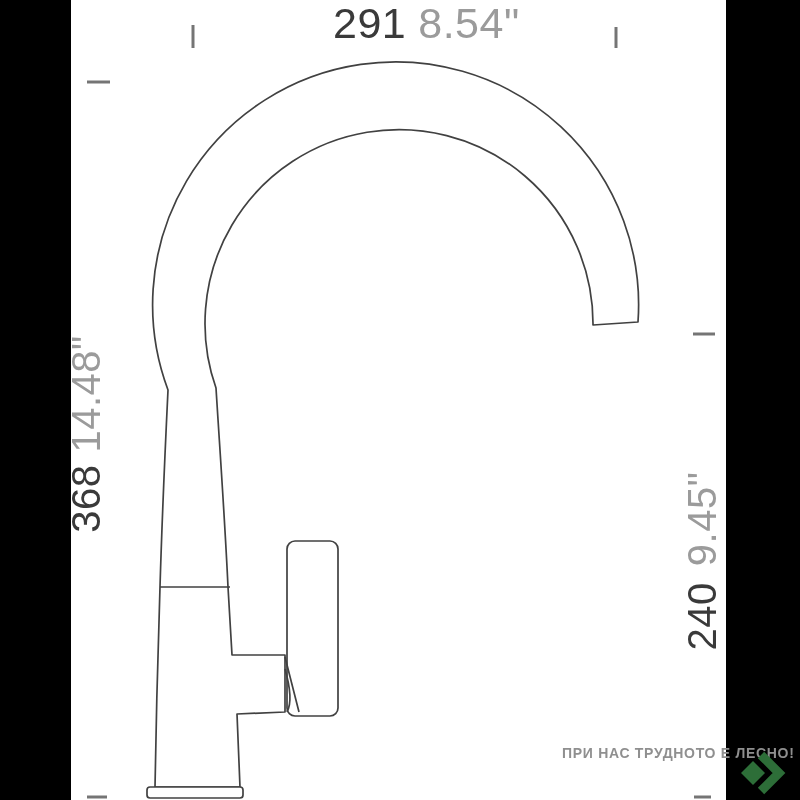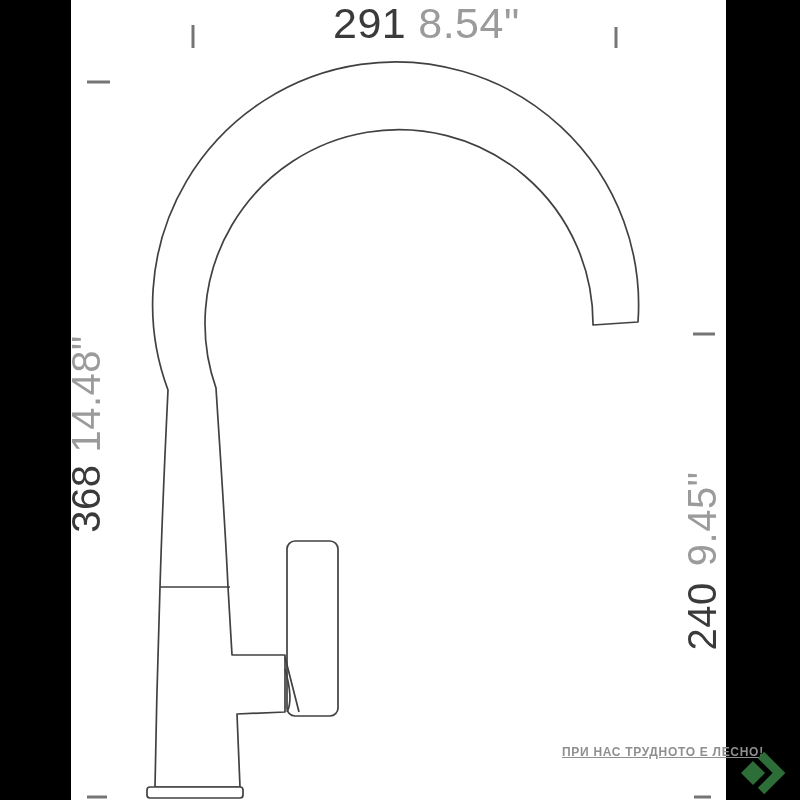--- a/index.html
+++ b/index.html
@@ -16,22 +16,22 @@
   .dim .in-val{color:#9b9b9b;margin-left:12px;}
   .dim-top{left:333px;top:2px;font-size:43px;}
   .dim-left{left:86px;top:434px;font-size:40px;
             transform:translate(-50%,-50%) rotate(-90deg);}
   .dim-right{left:702px;top:561px;font-size:40px;
              transform:translate(-50%,-50%) rotate(-90deg);}
   .dim-right .in-val{margin-left:16px;}
   .logo{position:absolute;left:562px;top:741px;z-index:6;}
   .logo-text{font-size:37px;font-weight:bold;color:#7c7c7c;
              letter-spacing:0.5px;line-height:1;}
-  .tagline{font-size:12px;font-weight:bold;color:#8f8f8f;
-           letter-spacing:0.7px;margin-top:4px;white-space:nowrap;text-decoration:underline;}
+  .tagline{font-size:14px;font-weight:bold;color:#8f8f8f;
+           letter-spacing:0.7px;margin-top:4px;white-space:nowrap;}
   svg.brand-icon{position:absolute;left:733px;top:746px;z-index:7;}
 </style>
 </head>
 <body>
 
 <div class="stage">
 
   <div class="bar bar-left"></div>
   <div class="bar bar-right"></div>
 

